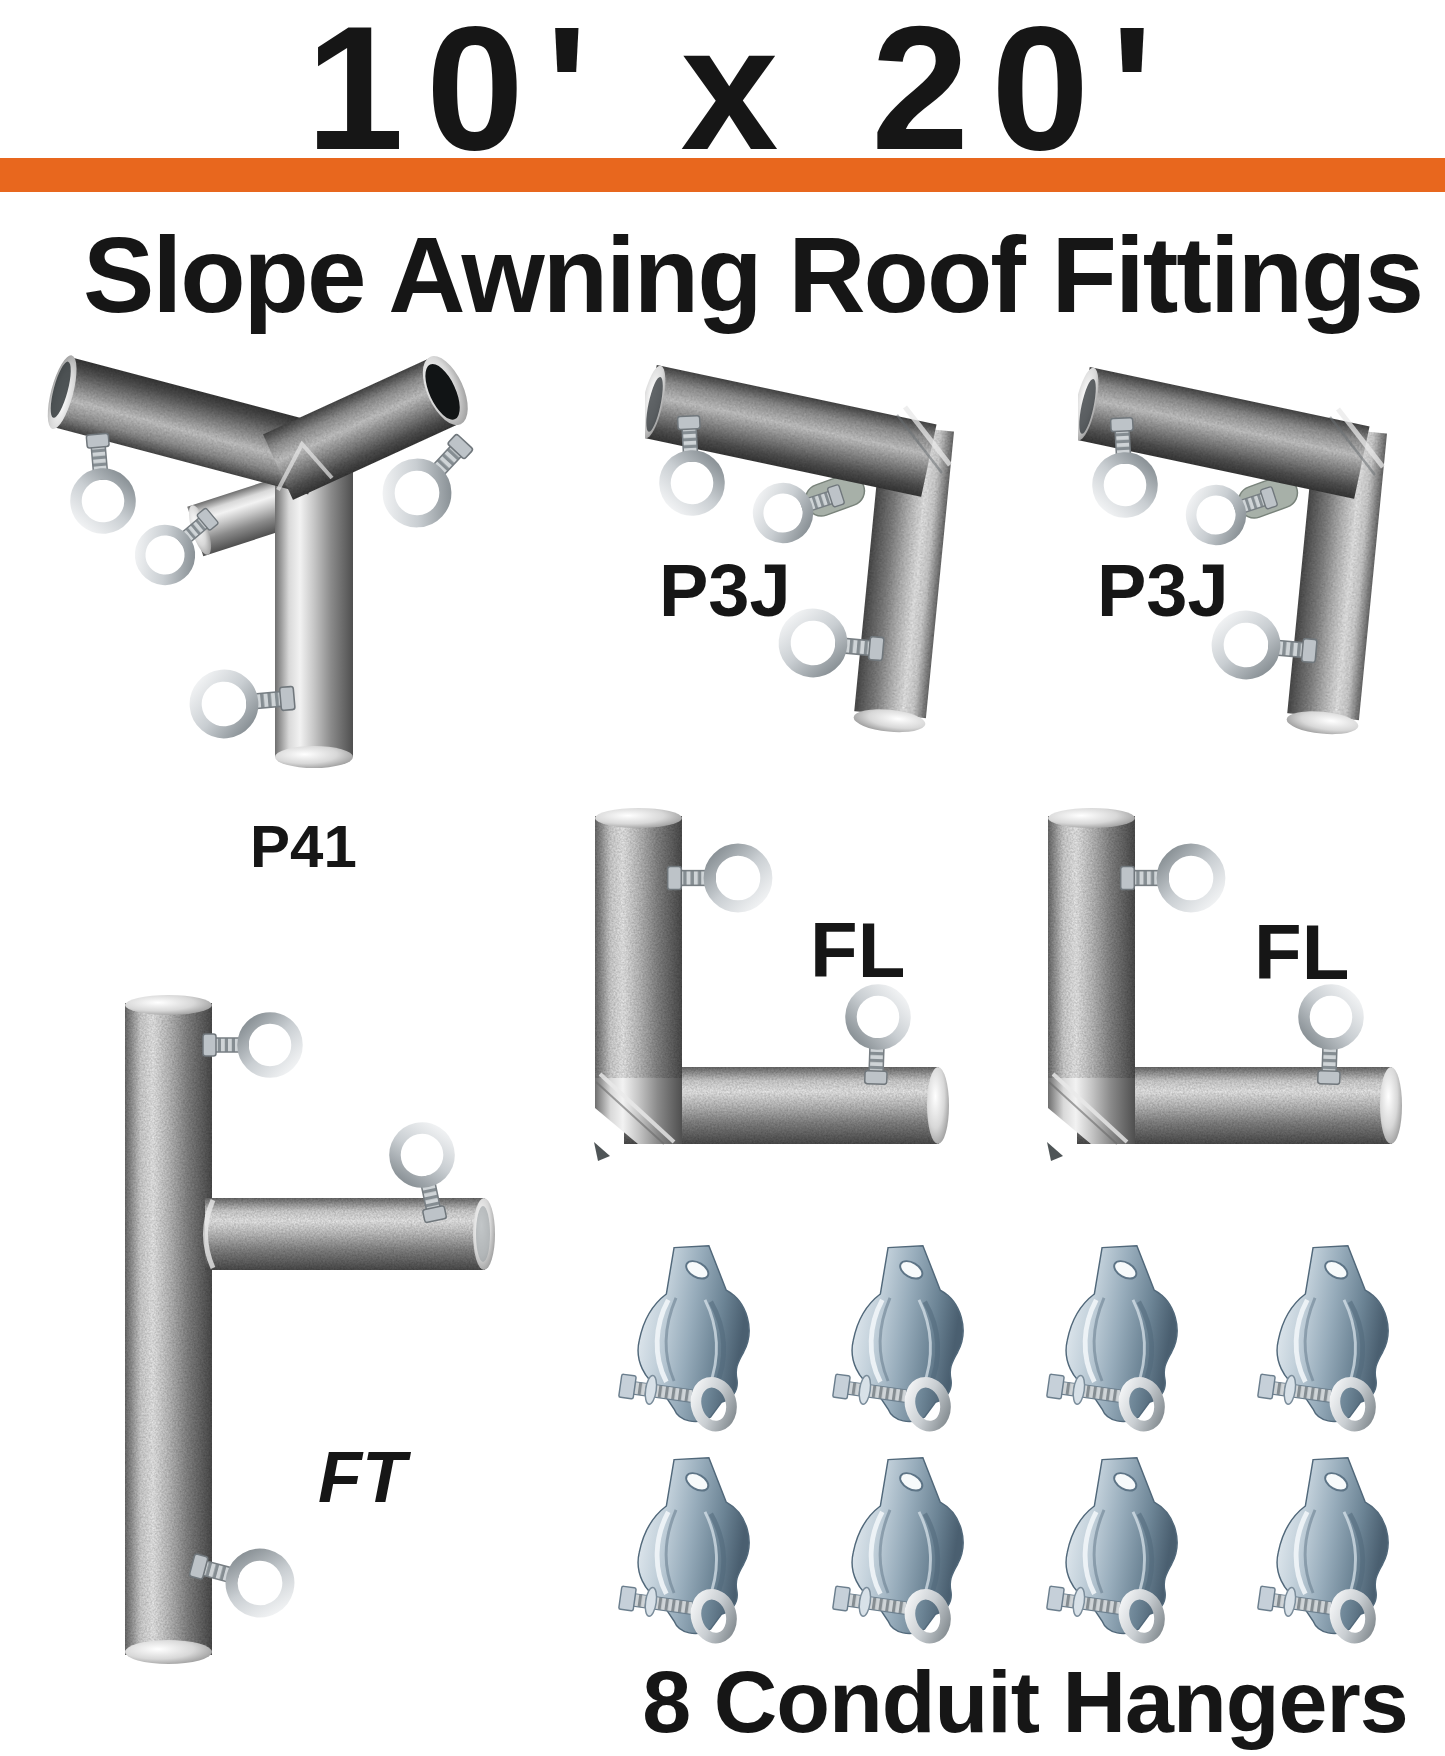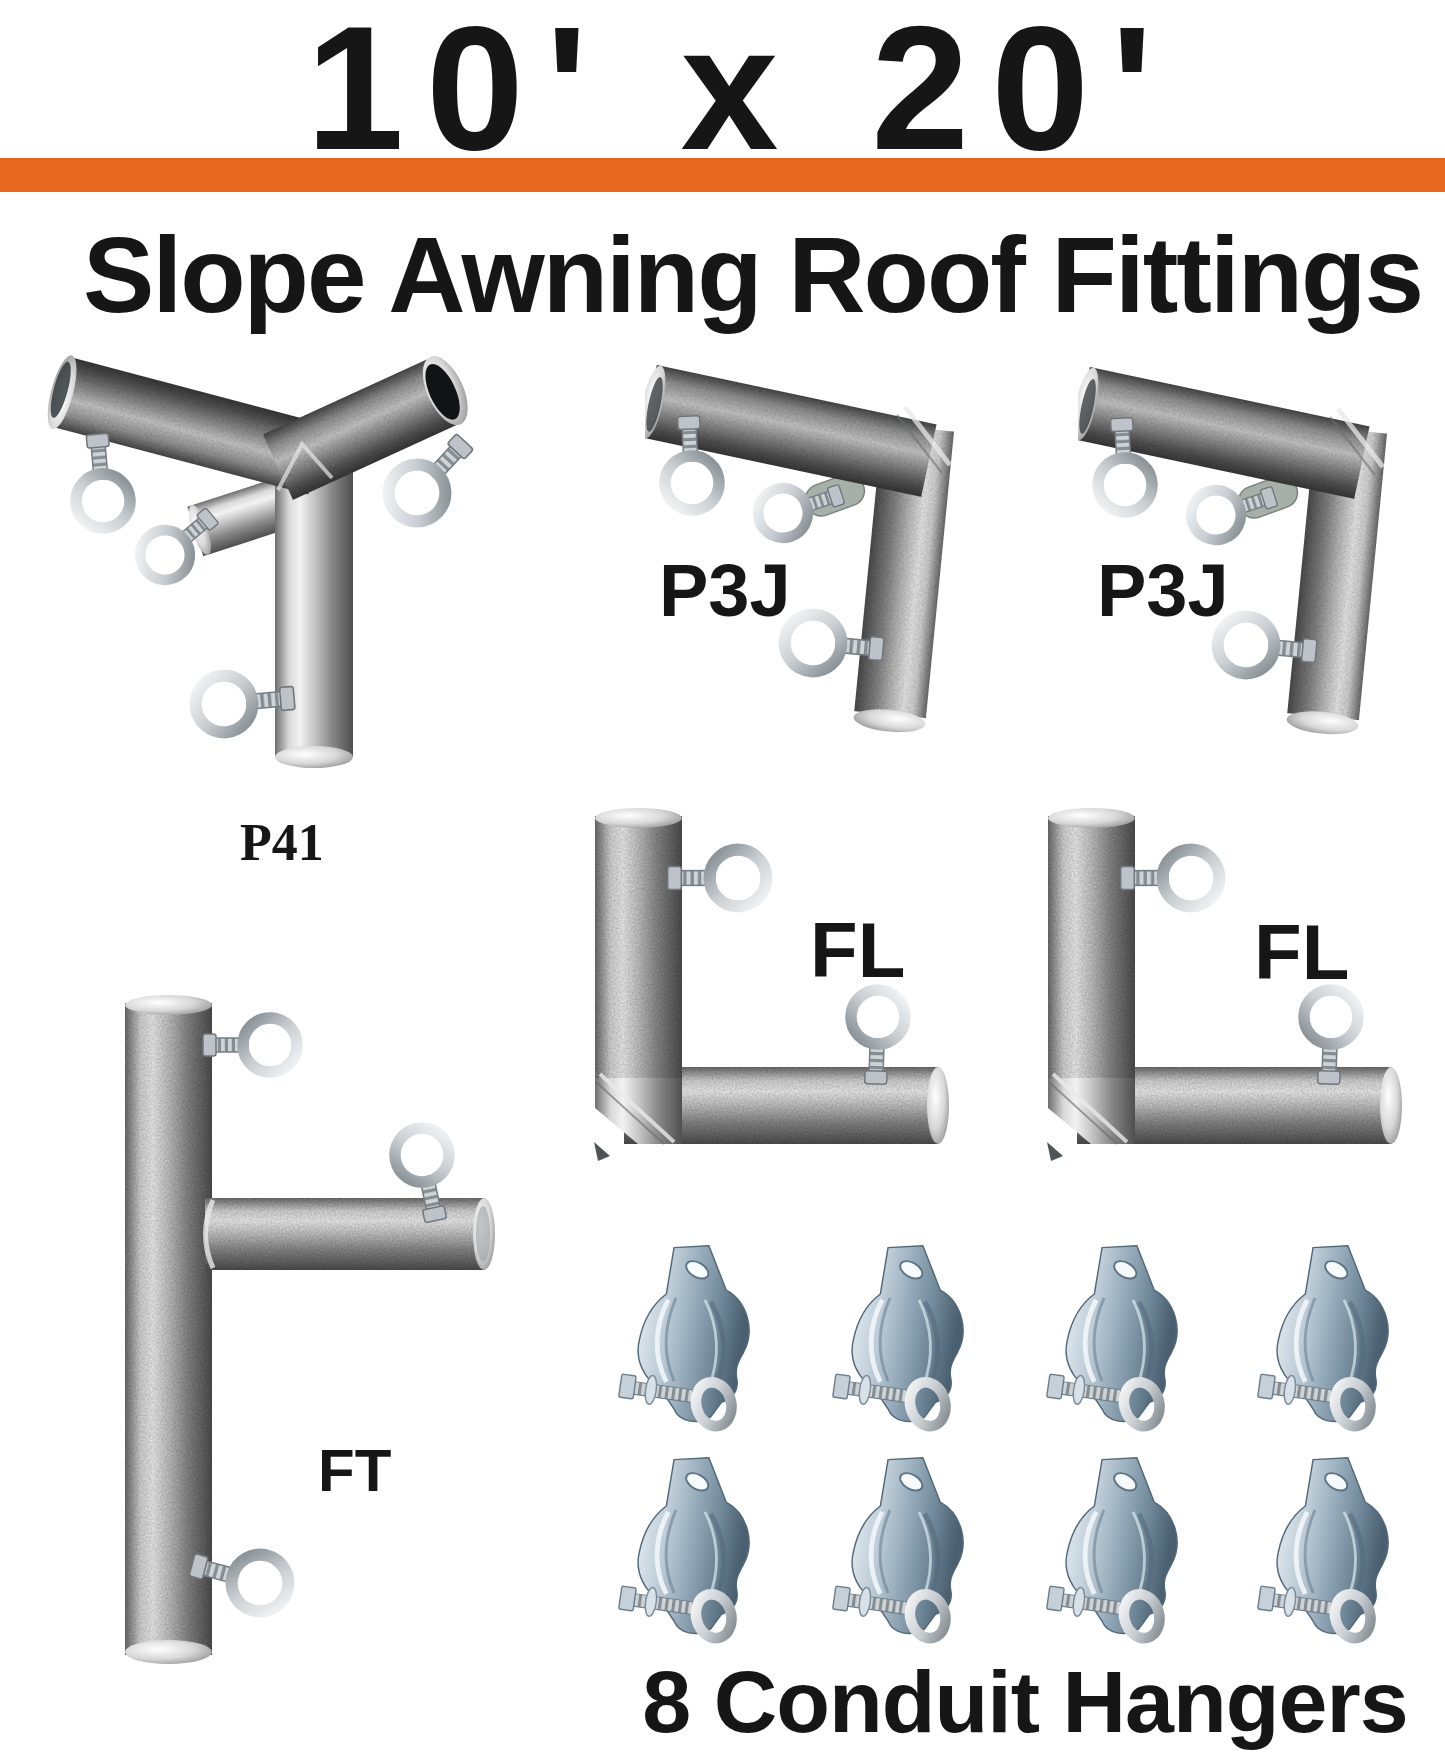--- a/index.html
+++ b/index.html
@@ -4,26 +4,26 @@
 <style>
   html,body{margin:0;padding:0;background:#ffffff;}
   .canvas{position:relative;width:1445px;height:1756px;background:#ffffff;overflow:hidden;
           font-family:"Liberation Sans","DejaVu Sans",sans-serif;color:#161616;padding-left:36px;}
   .title{position:absolute;top:0;left:0;width:100%;margin:0;text-align:center;
          font-size:176px;font-weight:700;letter-spacing:22px;line-height:1;white-space:nowrap;}
   .accent-bar{position:absolute;top:158px;left:0;width:100%;height:34px;background:#E8671E;}
   .subtitle{position:absolute;top:210px;left:0;width:100%;margin:12px;text-align:center;
             font-size:107px;font-weight:700;letter-spacing:-2px;line-height:1;white-space:nowrap;}
   .part-label{position:absolute;font-weight:700;line-height:1;white-space:nowrap;margin:12px;}
-  .lbl-p41 {left:228px;top:805px;font-size:52px;font-family:Liberation Serif, serif;}
+  .lbl-p41 {left:238px;top:805px;font-size:60px;}
   .lbl-p3j-1{left:647px;top:542px;font-size:74px;}
   .lbl-p3j-2{left:1085px;top:542px;font-size:74px;}
   .lbl-fl-1{left:798px;top:899px;font-size:78px;}
   .lbl-fl-2{left:1242px;top:901px;font-size:78px;}
-  .lbl-ft {left:306px;top:1429px;font-size:60px;}
+  .lbl-ft {left:306px;top:1429px;font-size:72px;font-style:italic;}
   .caption{position:absolute;left:580px;top:1658px;width:890px;margin:0;text-align:center;
            font-size:88px;font-weight:700;letter-spacing:-1px;line-height:1;white-space:nowrap;}
   .art{position:absolute;}
   .art-p41{left:40px;top:340px;width:440px;height:440px;}
   .art-p3j-1{left:645px;top:345px;width:310px;height:390px;}
   .art-p3j-2{left:1078px;top:347px;width:310px;height:390px;}
   .art-fl-1{left:594px;top:808px;width:365px;height:360px;}
   .art-fl-2{left:1047px;top:808px;width:365px;height:360px;}
   .art-ft{left:100px;top:995px;width:400px;height:680px;}
   .art-hangers{left:555px;top:1235px;width:890px;height:410px;}

